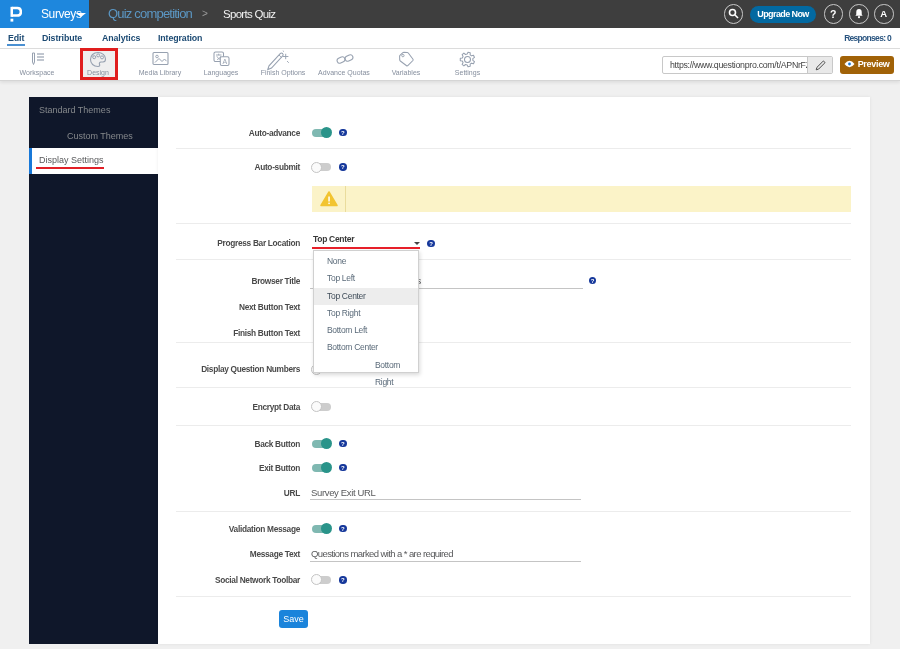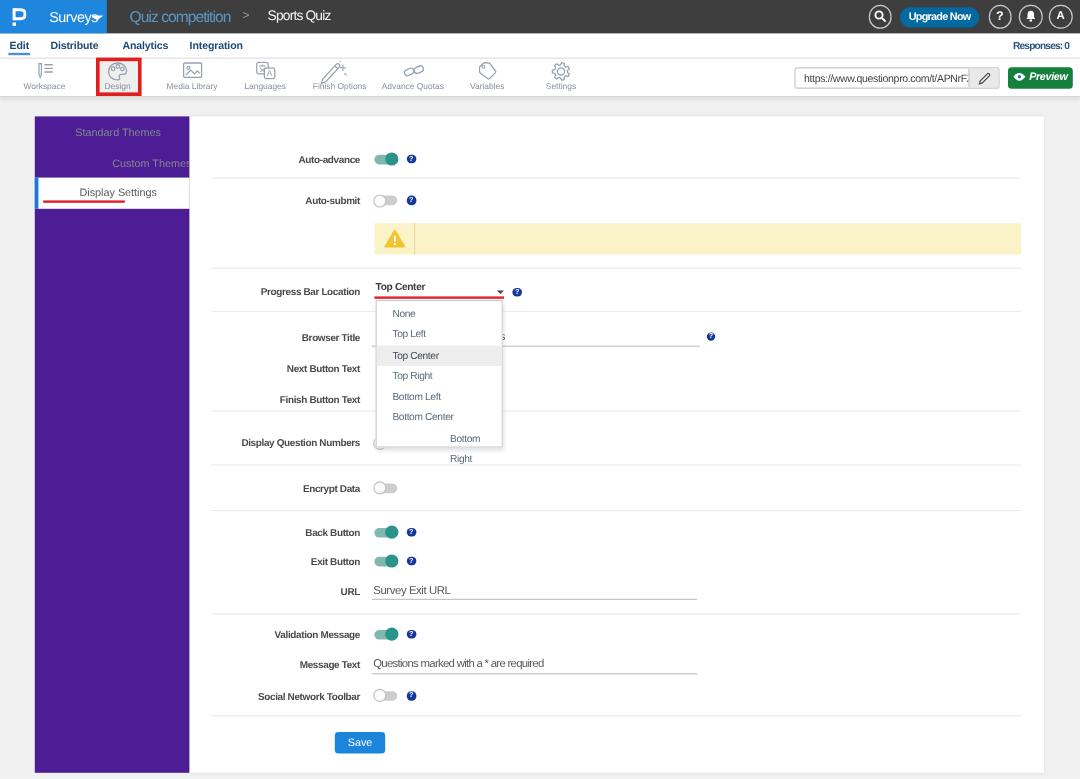--- a/index.html
+++ b/index.html
@@ -26,24 +26,24 @@
 
 
 #toolbar { left:0; top:49px; width:900px; height:32px; background:#fff; border-bottom:1px solid #d5d5d5; box-shadow:0 2px 3px rgba(0,0,0,0.07); }
 .tlabel { top:69px; font-size:7px; letter-spacing:0px; color:#868f9e; text-align:center; width:70px; }
 .ticon { top:51px; }
 #designbg { left:81px; top:49.5px; width:35px; height:29px; background:#efefef; }
 #redbox { left:79.5px; top:48px; width:38px; height:32px; border:3px solid #e01e1e; }
 #urlbox { left:662px; top:56px; width:171px; height:17.5px; background:#fff; border:1px solid #c8c8c8; border-radius:2px; overflow:hidden; }
 #urltext { left:7px; top:0; height:15.5px; line-height:16px; font-size:8.8px; letter-spacing:-0.3px; color:#444; white-space:nowrap; }
 #urlpencil { right:0; top:0; width:25px; height:15.5px; background:#e9e9e9; border-left:1px solid #c8c8c8; }
-#previewbtn { left:840px; top:56px; width:54px; height:17.5px; background:#15803d; border-radius:3px; color:#fff; font-size:9px; font-weight:bold; letter-spacing:-0.3px; text-align:center; line-height:17.5px;font-style:italic; }
-
-
-#sidebar { left:29px; top:97px; width:129px; height:547px; background:#4c1d95;text-align:center; }
+#previewbtn { left:840px; top:56px; width:54px; height:17.5px; background:#a16207; border-radius:3px; color:#fff; font-size:9px; font-weight:bold; letter-spacing:-0.3px; text-align:center; line-height:17.5px; }
+
+
+#sidebar { left:29px; top:97px; width:129px; height:547px; background:#0f172a; }
 .sitem { left:10px; width:119px; height:26px; line-height:26px; font-size:9px; color:#85888b; padding-left:0; }
 #sactive { left:0px; top:51px; width:129px; height:26px; background:#fff; border-left:3px solid #1878d8; }
 #sactivetext { left:7px; top:0px; width:119px; height:26px; line-height:24px; font-size:9px; color:#58595b; }
 #sredul { left:4px; top:18.5px; width:68px; height:2px; background:#e11f26; }
 
 
 #panel { left:158px; top:97px; width:712px; height:547px; background:#fff; box-shadow:0 0 3px rgba(0,0,0,0.08); }
 .sep { left:18px; width:675px; height:1px; background:#ececec; }
 .flabel { width:220px; text-align:right; font-size:8.3px; font-weight:bold; letter-spacing:-0.3px; color:#4a4a4a; left:-78px; height:10px; line-height:10px; }
 .tgl { left:154px; width:19px; height:8px; border-radius:4px; }
@@ -64,21 +64,21 @@
 
 #seltext { left:155px; top:137px; height:11px; line-height:11px; font-size:8.5px; font-weight:bold; letter-spacing:-0.3px; color:#3a3a3a; }
 #selcaret { left:255.5px; top:145.3px; width:0; height:0; border-left:3px solid transparent; border-right:3px solid transparent; border-top:3.5px solid #444; }
 #redline { left:154px; top:150px; width:108px; height:2.2px; background:#e7202a; }
 
 
 #dd { left:155px; top:153px; width:106px; height:123px; background:#fff; border:1px solid #d0d0d0; box-shadow:1px 2px 4px rgba(0,0,0,0.15); z-index:50; }
 .dditem { position:absolute; left:13px; font-size:8.5px; letter-spacing:-0.3px; color:#5a6a79; height:17px; line-height:17px; }
 #ddhl { position:absolute; left:0; top:36.5px; width:104px; height:17px; background:#ededed; }
 
-#savebtn { left:121px; top:512.5px; width:42px; height:18px; background:#1b84db; border-radius:3px; color:#fff; font-size:9px; text-align:center; line-height:18px; }
+#savebtn { left:121px; top:512.5px; width:29px; height:18px; background:#1b84db; border-radius:3px; color:#fff; font-size:9px; text-align:center; line-height:18px; }
 </style>
 </head>
 <body>
 <div class="abs" id="topbar"></div>
 <div class="abs" id="blueblk"></div>
 <svg class="abs" style="left:10px;top:6px;" width="12" height="16" viewBox="0 0 12 16">
   <path d="M1.8 2.1 L7.4 2.1 Q10.9 2.1 10.9 5.9 Q10.9 9.6 7.2 9.6 L1.8 9.6" fill="none" stroke="#fff" stroke-width="2.5"></path>
   <rect x="0.5" y="0.85" width="2.5" height="10" fill="#fff"></rect>
   <rect x="0.5" y="12.7" width="2.8" height="2.9" fill="#fff"></rect>
 </svg>

